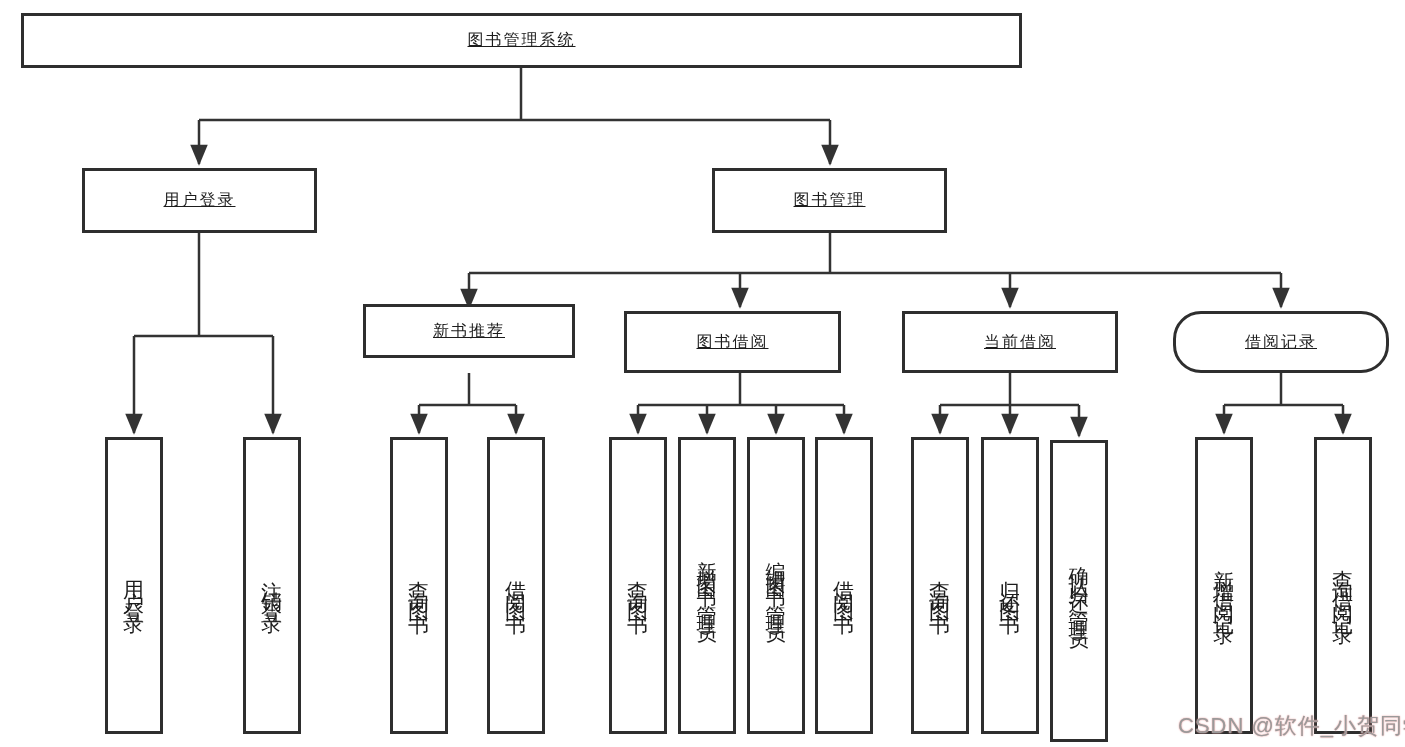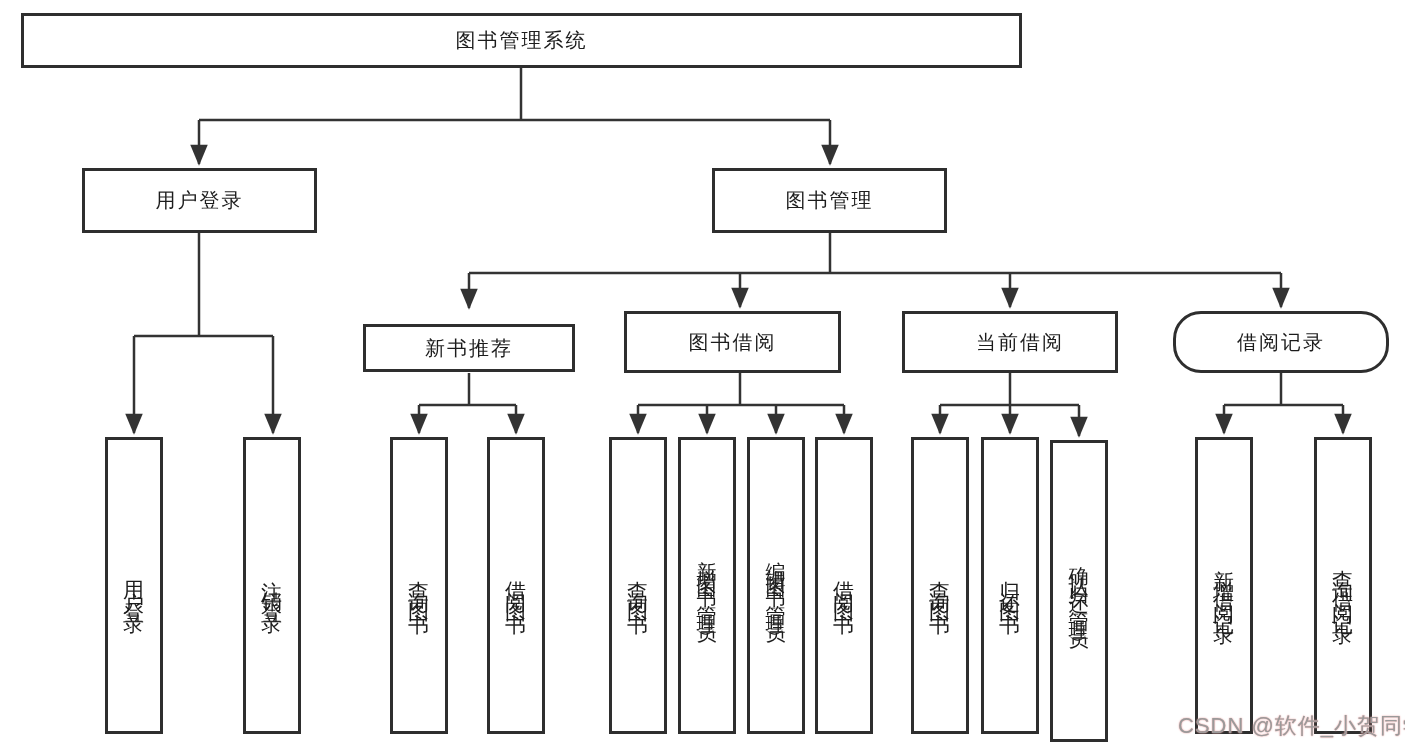--- a/index.html
+++ b/index.html
@@ -5,33 +5,33 @@
   html,body{margin:0;padding:0;background:#ffffff;}
   .canvas{
     position:relative;width:1405px;height:747px;background:#ffffff;overflow:hidden;
     font-family:"Liberation Sans","DejaVu Sans",sans-serif;color:#1c1c1c;
   }
   .connectors{position:absolute;left:0;top:0;width:1405px;height:747px;pointer-events:none;}
   .node{
     position:absolute;box-sizing:border-box;border:3px solid #2e2e2e;background:#ffffff;
     display:flex;align-items:center;justify-content:center;
   }
-  .hnode{font-size:20px;letter-spacing:2px;white-space:nowrap;}
+  .hnode{font-size:16px;letter-spacing:2px;white-space:nowrap;text-decoration:underline;}
   .vnode{
     writing-mode:vertical-rl;text-orientation:mixed;
     font-size:21px;letter-spacing:11px;line-height:1;
   }
   .vnode.wide-label{letter-spacing:9px;font-size:20px;}
   
   .n-root{left:21px;top:13px;width:1001px;height:55px;}
   
   .n-userlogin{left:82px;top:168px;width:235px;height:65px;}
   .n-bookmgmt{left:712px;top:168px;width:235px;height:65px;justify-content:center;}
   
-  .n-newbook{left:363px;top:324px;width:212px;height:48px;}
+  .n-newbook{left:363px;top:304px;width:212px;height:54px;}
   .n-borrow{left:624px;top:311px;width:217px;height:62px;text-align:center;}
   .n-current{left:902px;top:311px;width:216px;height:62px;padding-left:20px;}
   .n-records{left:1173px;top:311px;width:216px;height:62px;border-radius:28px;}
   
   .leaf{top:437px;width:58px;height:297px;}
   .lf-1a{left:105px;} .lf-1b{left:243px;}
   .lf-2a{left:390px;} .lf-2b{left:487px;}
   .lf-3a{left:609px;} .lf-3b{left:678px;} .lf-3c{left:747px;} .lf-3d{left:815px;}
   .lf-4a{left:911px;} .lf-4b{left:981px;}
   .lf-4c{left:1050px;top:440px;height:302px;}

